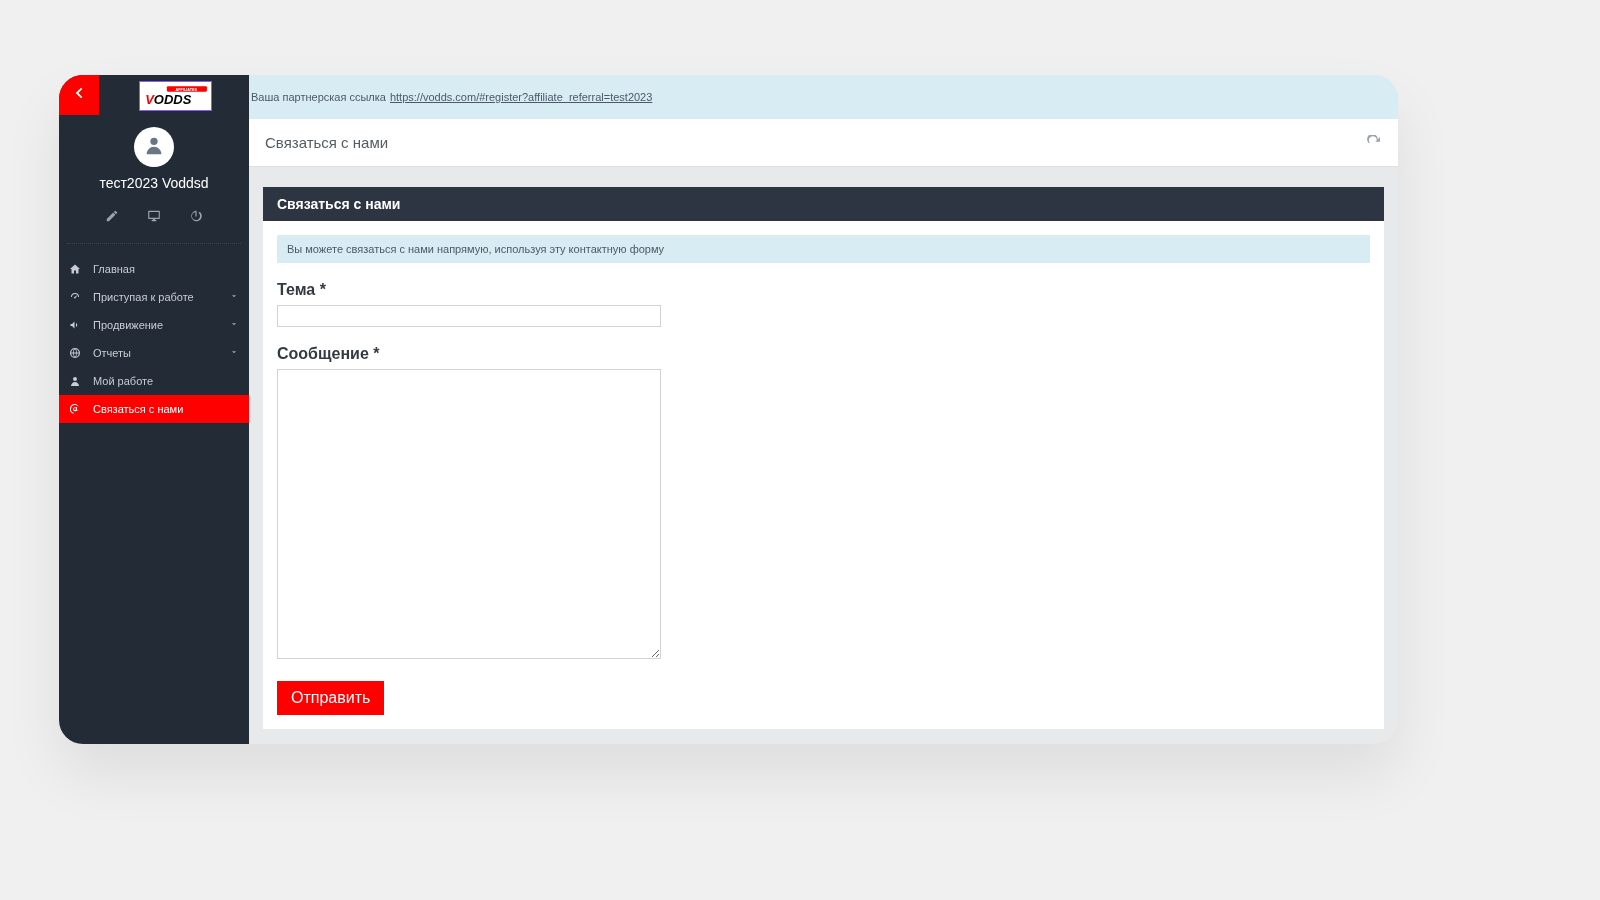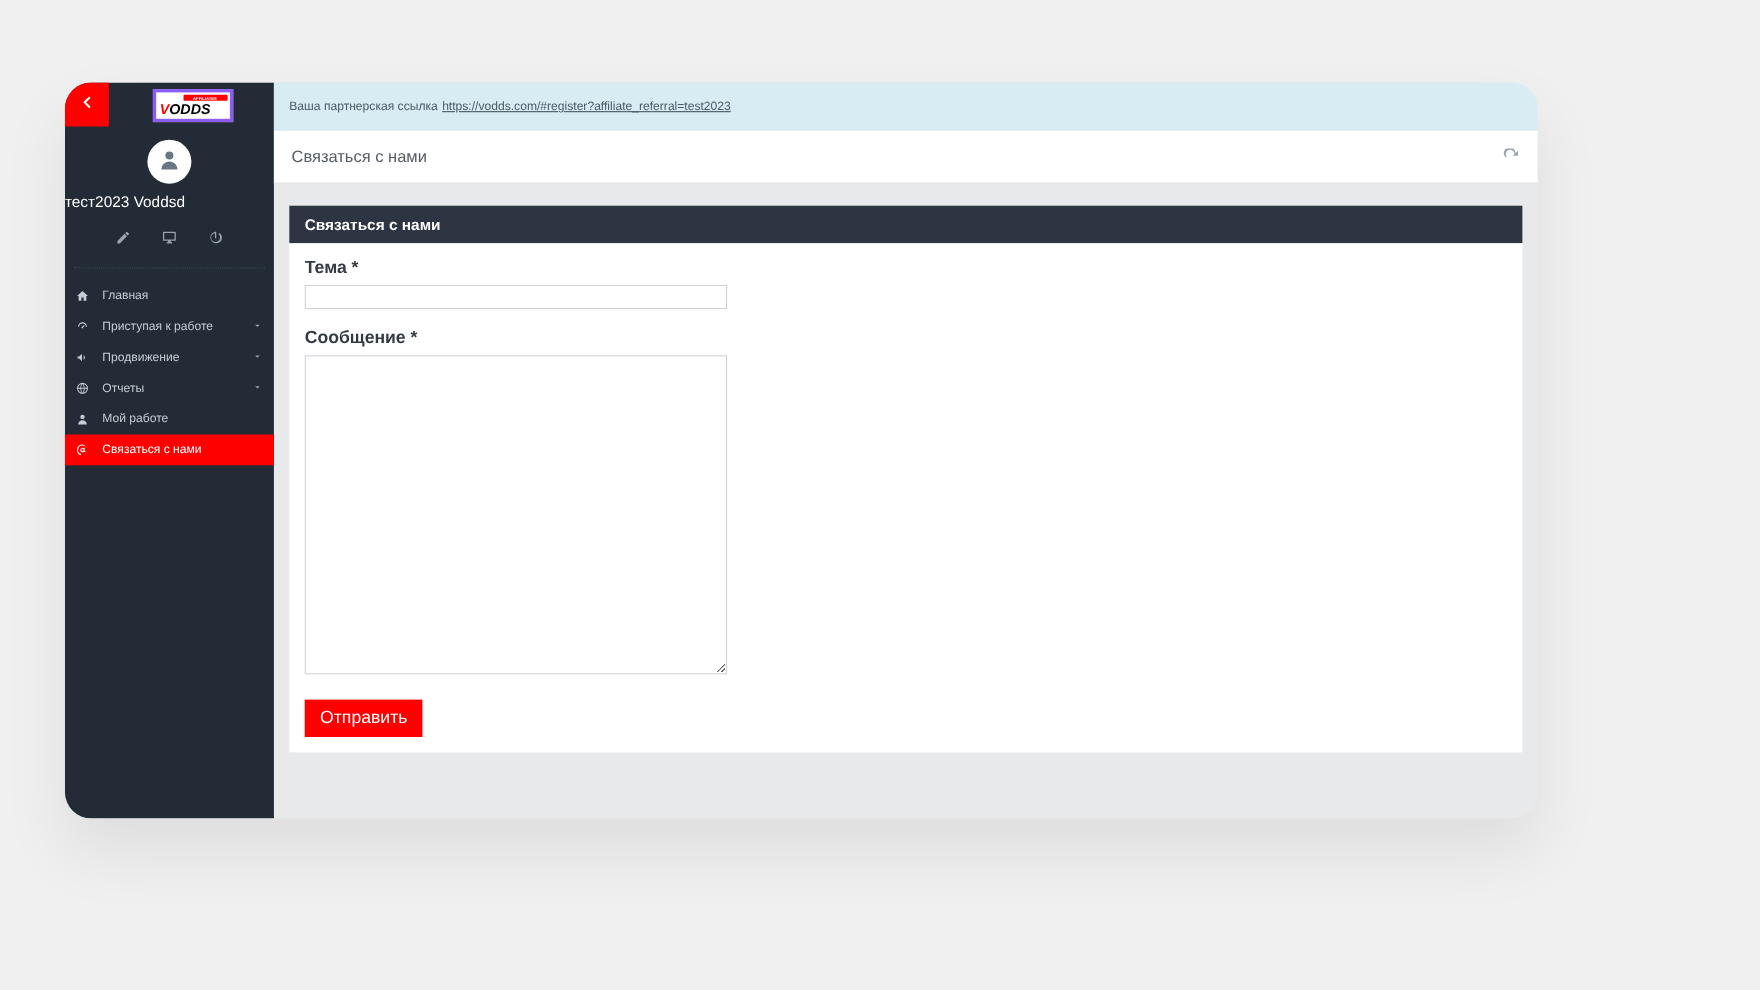--- a/index.html
+++ b/index.html
@@ -9,28 +9,28 @@
                border-radius:24px; overflow:hidden;
                box-shadow:0 30px 60px rgba(0,0,0,0.08); background:#e8e9ea; }
 
   
   .sidebar { position:absolute; left:0; top:0; width:190px; height:100%; background:#222b36; color:#c8cdd3; }
   .collapse-btn { position:absolute; left:0; top:0; width:40px; height:40px; background:#ff0000;
                   display:flex; align-items:center; justify-content:center; cursor:pointer; }
   .collapse-btn svg { width:16px; height:16px; fill:#fff; }
 
   .logo-box { position:absolute; left:80px; top:6px; width:73px; height:30px; background:#fff;
-              border:3px solid #8b5cf6; display:flex; align-items:center; justify-content:center; }
+              border:1px solid #8b5cf6; display:flex; align-items:center; justify-content:center; }
   .logo-box svg { width:65px; height:22px; }
 
   .avatar { position:absolute; left:75px; top:52px; width:40px; height:40px; border-radius:50%;
             background:#fff; display:flex; align-items:center; justify-content:center; }
   .avatar svg { width:22px; height:22px; fill:#6b7685; }
 
-  .username { position:absolute; left:0; top:100px; width:190px; text-align:left; color:#fff;
+  .username { position:absolute; left:0; top:100px; width:190px; text-align:center; color:#fff;
               font-size:14px; font-weight:400; }
 
   .user-actions { position:absolute; left:0; top:134px; width:190px; display:flex;
                   justify-content:center; gap:28px; }
   .user-actions .ua { width:14px; height:14px; cursor:pointer; }
   .user-actions .ua svg { width:14px; height:14px; fill:#9aa3ae; }
 
   .divider { position:absolute; left:8px; top:168px; width:174px; height:0;
              border-top:1px dotted #3a4552; }
 
@@ -40,21 +40,21 @@
   .nav li.active { background:#ff0000; color:#fff; }
   .nav li .nav-icon { width:12px; height:12px; margin-right:12px; flex-shrink:0; }
   .nav li .nav-icon svg { width:12px; height:12px; fill:currentColor; }
   .nav li .chev { position:absolute; right:10px; top:8px; width:10px; height:10px; }
   .nav li .chev svg { width:10px; height:10px; fill:#9aa3ae; }
 
   
   .main { position:absolute; left:190px; top:0; right:0; height:100%; }
 
   .ref-bar { height:44px; background:#d8ecf3; display:flex; align-items:center;
-             padding-left:14px; font-size:11px; color:#4a5a66; }
+             padding-left:2px; font-size:11px; color:#4a5a66; }
   .ref-bar a { color:#4a5a66; margin-left:4px; }
 
   .title-bar { height:48px; background:#fff; border-bottom:1px solid #dcdfe3;
                display:flex; align-items:center; justify-content:space-between;
                padding:0 16px; }
   .title-bar .t { font-size:15px; color:#555c63; }
   .title-bar .refresh { width:16px; height:16px; cursor:pointer; }
   .title-bar .refresh svg { width:16px; height:16px; fill:#9aa3ae; }
 
   .card { position:absolute; left:14px; right:14px; top:112px; background:#fff; }
@@ -192,20 +192,21 @@
       <span class="refresh">
         <span><svg viewBox="0 0 24 24">
               <path d="M17.65 6.35A8 8 0 104 12h2a6 6 0 1110.24-4.24L14 10h7V3l-3.35 3.35z"></path>
             </svg></span>
       </span>
     </div>
 
     <section class="card">
       <div class="card-head">Связаться с нами</div>
       <div class="card-body">
+        <div class="info-box">Вы можете связаться с нами напрямую, используя эту контактную форму</div>
 
         <div class="form-group">
           <label>Тема *</label>
           <input type="text" value="" style="">
         </div>
 
         <div class="form-group">
           <label>Сообщение *</label>
           <textarea style=""></textarea>
         </div>

